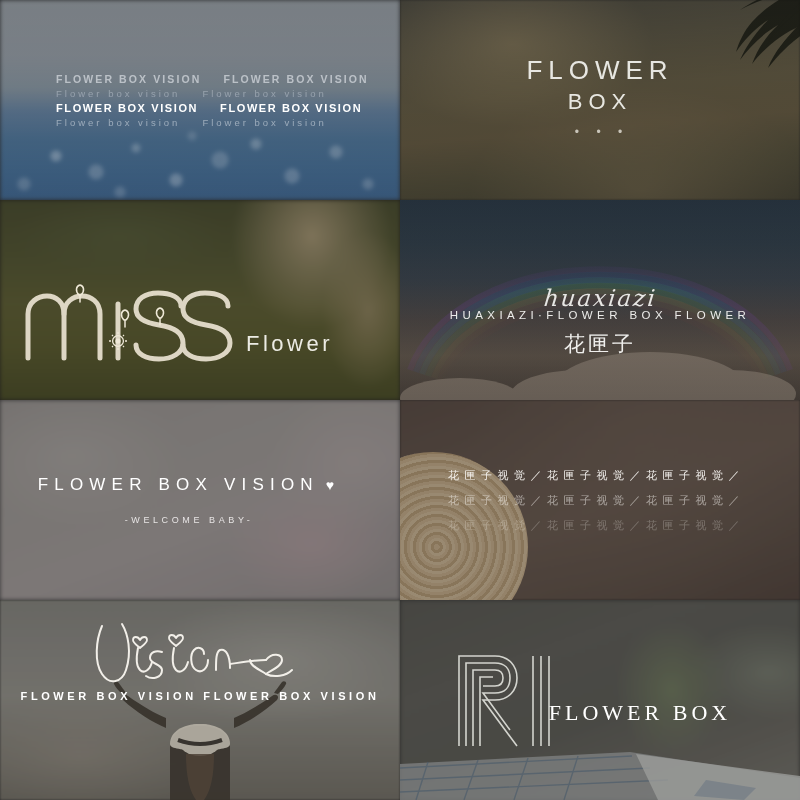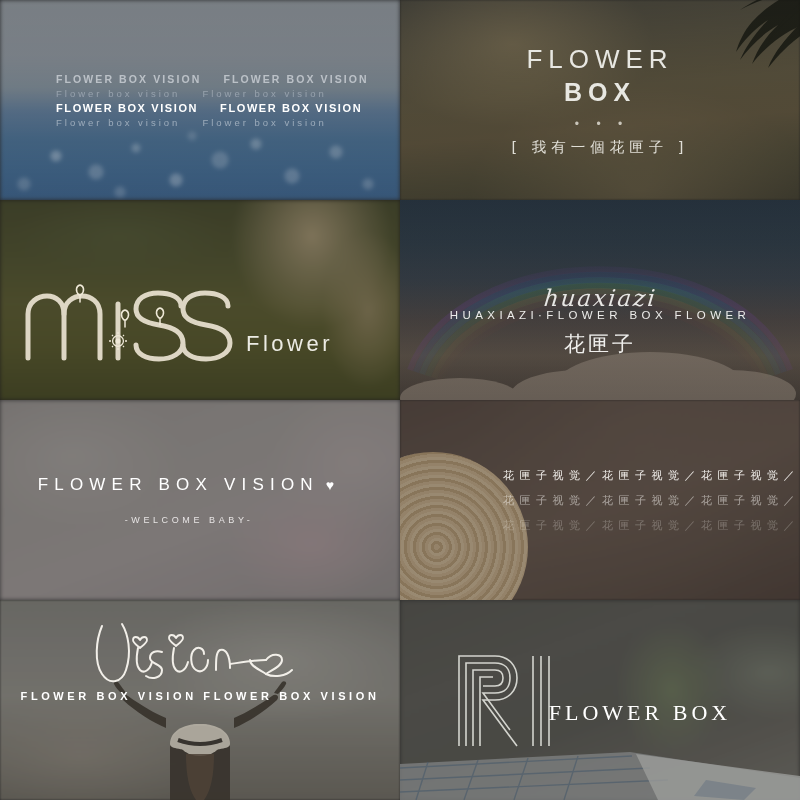--- a/index.html
+++ b/index.html
@@ -51,21 +51,21 @@
     background:
       radial-gradient(ellipse 200px 120px at 28% 22%, rgba(205,180,130,.35), transparent 70%),
       radial-gradient(ellipse 240px 150px at 60% 95%, rgba(180,155,115,.30), transparent 70%),
       linear-gradient(175deg,#4b4a42 0%,#5d5847 25%,#6a6149 45%,#6d6148 62%,#5a5540 80%,#4a4738 100%);
     filter:blur(1px);
   }
   .p2-shade{ background:linear-gradient(180deg,rgba(30,28,22,.30),rgba(25,24,18,.35)); }
   .palm{ position:absolute; right:-10px; top:-14px; width:170px; height:120px; z-index:1; opacity:.92;}
   .p2-wrap{ display:flex; flex-direction:column; align-items:center; justify-content:center; height:100%; gap:0;}
   .p2-t1{ font-size:26px; font-weight:300; letter-spacing:6px; color:rgba(244,244,240,.92); line-height:1.28;}
-  .p2-t2{ font-size:25px; font-weight:700; letter-spacing:6px; color:rgba(244,244,240,.92); line-height:1.28;}
+  .p2-t2{ font-size:22px; font-weight:400; letter-spacing:6px; color:rgba(244,244,240,.92); line-height:1.28;}
   .p2-dots{ font-size:12px; letter-spacing:7px; color:rgba(240,238,230,.75); margin:9px 0 7px 4px;}
   .p2-t3{ font-size:14.5px; letter-spacing:5px; color:rgba(240,238,232,.90); font-family:"DejaVu Sans",sans-serif;}
 
   
   .p3-bg{
     background:
       radial-gradient(ellipse 130px 150px at 78% 18%, rgba(236,214,172,.95), transparent 62%),
       radial-gradient(ellipse 70px 120px at 92% 55%, rgba(224,200,158,.7), transparent 66%),
       radial-gradient(ellipse 150px 60px at 30% 18%, rgba(120,132,86,.55), transparent 70%),
       linear-gradient(180deg,#5c6340 0%,#6d7345 30%,#7d7f47 52%,#76793f 74%,#5e6434 100%);
@@ -108,21 +108,21 @@
       radial-gradient(ellipse 120px 120px at 6% 72%, rgba(214,186,146,.95), transparent 58%),
       radial-gradient(circle at 60% 20%, rgba(120,106,94,.35), transparent 60%),
       linear-gradient(160deg,#5b4f48 0%,#675a51 30%,#6d5f55 52%,#60544b 78%,#534740 100%);
     filter:blur(1px);
   }
   .coil{ position:absolute; left:-62px; top:52px; width:190px; height:190px; border-radius:50%; z-index:1;
     background:repeating-radial-gradient(circle at 52% 50%,
       #d8c19a 0px,#d8c19a 3px,#c6ab82 3px,#c6ab82 6px,#e0cba6 6px,#e0cba6 9px);
     filter:blur(.6px); }
   .p6-shade{ background:rgba(36,30,26,.38); z-index:1;}
-  .p6-wrap{ display:flex; flex-direction:column; justify-content:center; height:100%; padding-left:60px; gap:10px;text-align:right;}
+  .p6-wrap{ display:flex; flex-direction:column; justify-content:center; height:100%; padding-left:48px; gap:10px;}
   .p6-row{ font-size:11px; letter-spacing:5.5px; white-space:nowrap; font-family:"DejaVu Sans",sans-serif; font-weight:300;}
   .p6-r1{ color:rgba(250,248,244,.94); }
   .p6-r2{ color:rgba(250,248,244,.52); }
   .p6-r3{ color:rgba(250,248,244,.26); }
 
   
   .p7-bg{
     background:
       radial-gradient(ellipse 200px 90px at 70% 30%, rgba(180,178,170,.45), transparent 70%),
       radial-gradient(ellipse 170px 80px at 20% 78%, rgba(160,150,138,.4), transparent 72%),
@@ -190,21 +190,20 @@
         <path d="M166 0 C144 2 120 10 100 24 C118 14 142 6 166 6 Z"></path>
         <path d="M170 30 C154 42 140 58 132 76 C142 60 156 46 170 38 Z"></path>
       </g>
     </svg>
     <div class="shade p2-shade"></div>
     <div class="content">
       <div class="p2-wrap">
         <div class="p2-t1">FLOWER</div>
         <div class="p2-t2">BOX</div>
         <div class="p2-dots">• • •</div>
-        <div class="p2-t3">[ 我有一個花匣子 ]</div>
       </div>
     </div>
   </div>
 
   <div class="panel">
     <div class="bg p3-bg"></div>
     <div class="shade p3-shade"></div>
     <div class="content">
       <div class="p3-wrap">
         <svg class="miss-svg" width="218" height="78" viewBox="0 0 218 78">

